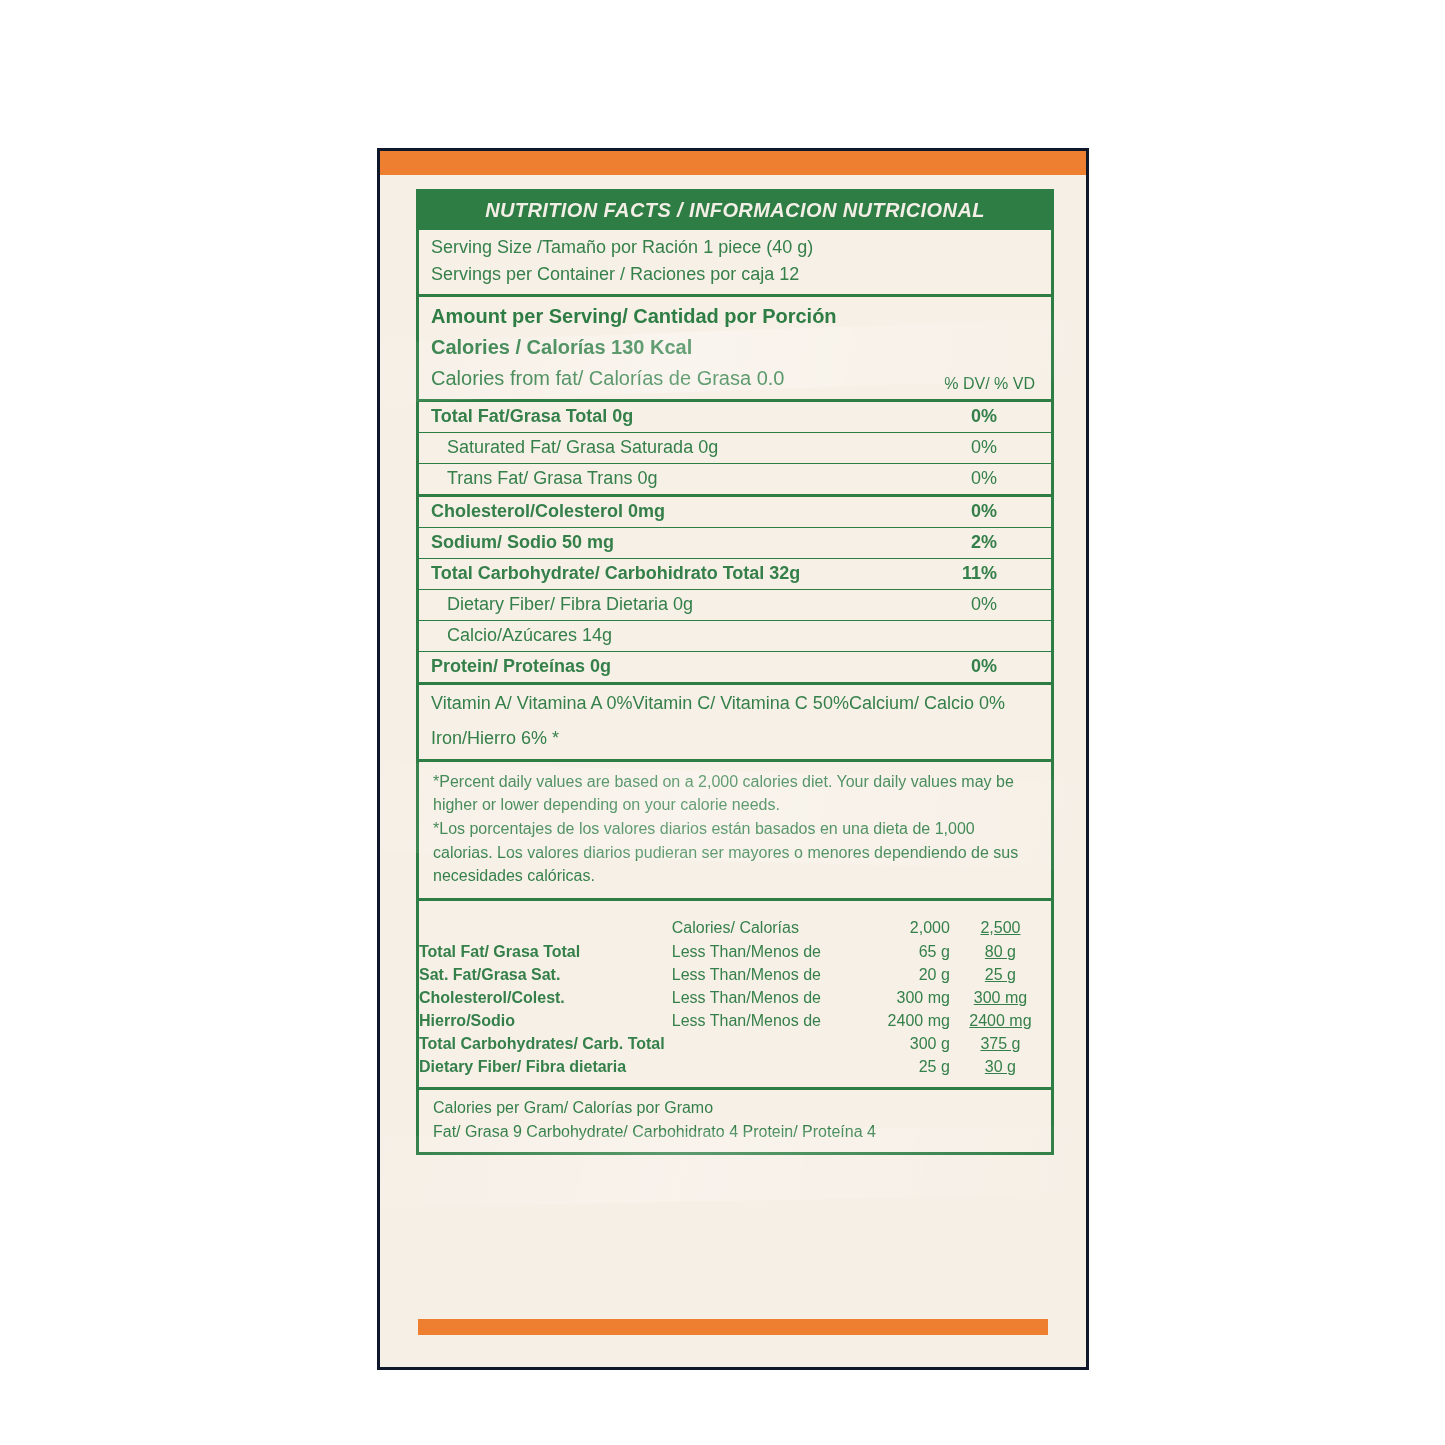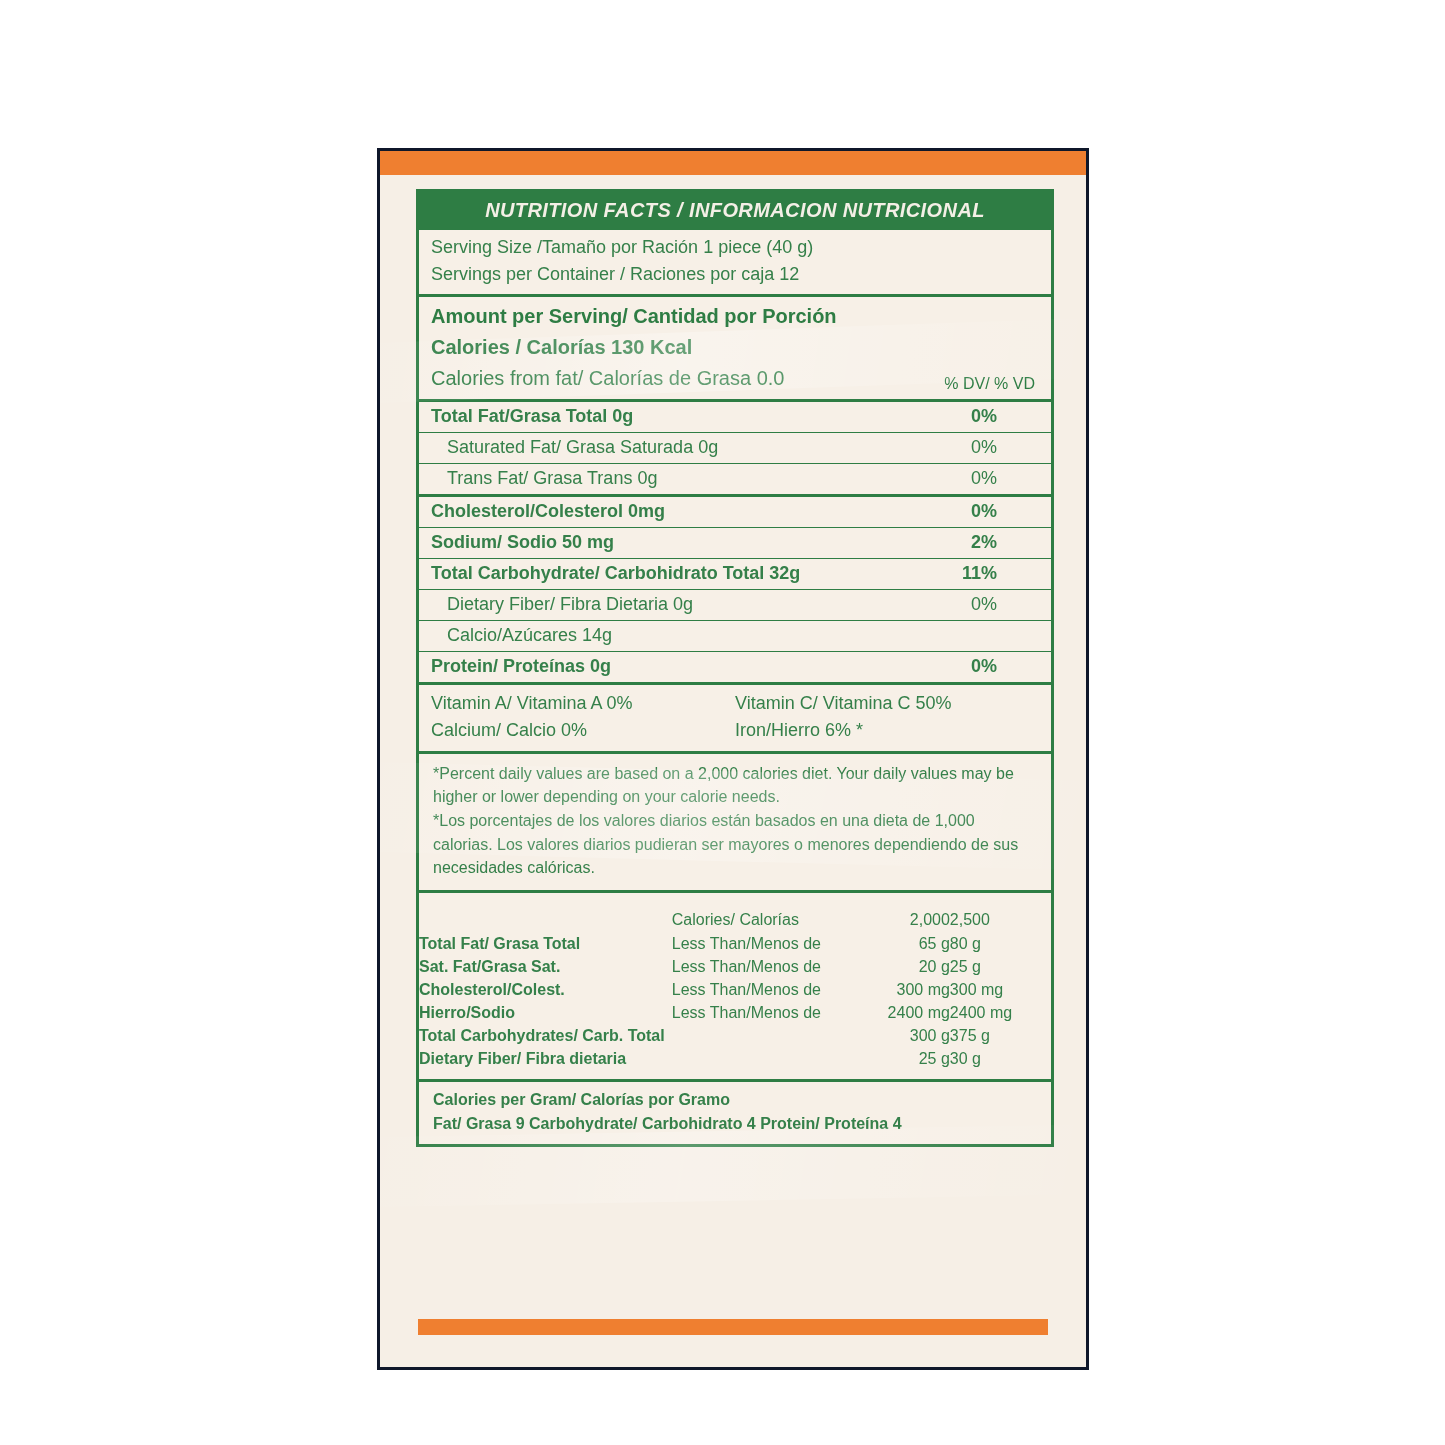--- a/index.html
+++ b/index.html
@@ -117,22 +117,22 @@
     position: absolute;
     right: 16px;
     font-size: 16px;
   }
 
   .amount-block .amt-line { font-size: 20px; line-height: 1.55; }
   .amount-block .amt-line.b { font-weight: bold; }
 
   .vit-grid {
     display: grid;
-    grid-template-columns: 1fr 1fr;
-    row-gap: 6px;
+    grid-template-columns: 1fr 1fr 1fr;
+    row-gap: 14px;
     padding: 8px 12px 10px 12px;
     font-size: 18px;
     color: #35804a;
     white-space: nowrap;
   }
 
   .footnote {
     padding: 8px 14px 10px 14px;
     font-size: 16px;
     line-height: 1.48;
@@ -145,29 +145,28 @@
     font-size: 16px;
     color: #35804a;
     white-space: nowrap;
   }
   table.dvtable td {
     padding: 2px 0 3px 0;
   }
   td.c1 { width: 40%; padding-left: 14px; font-weight: bold; }
   td.c2 { width: 28%; }
   td.c3 { width: 16%; text-align: right; padding-right: 26px; }
-  td.c4 { width: 16%; text-align: left; padding-right: 18px; }
+  td.c4 { width: 16%; text-align: center; padding-right: 18px; text-decoration: underline; }
   tr.hdr td { padding-bottom: 4px; }
 
   .cpg {
     padding: 6px 29px 8px 14px;
     font-size: 16px;
     line-height: 1.5;
     color: #35804a;
-    font-weight: bold;
   }
 </style>
 </head>
 <body>
 
 <div id="photo-frame">
   <div id="label-photo">
 
     <div id="orange-top"></div>
     <div id="orange-bottom"></div>

